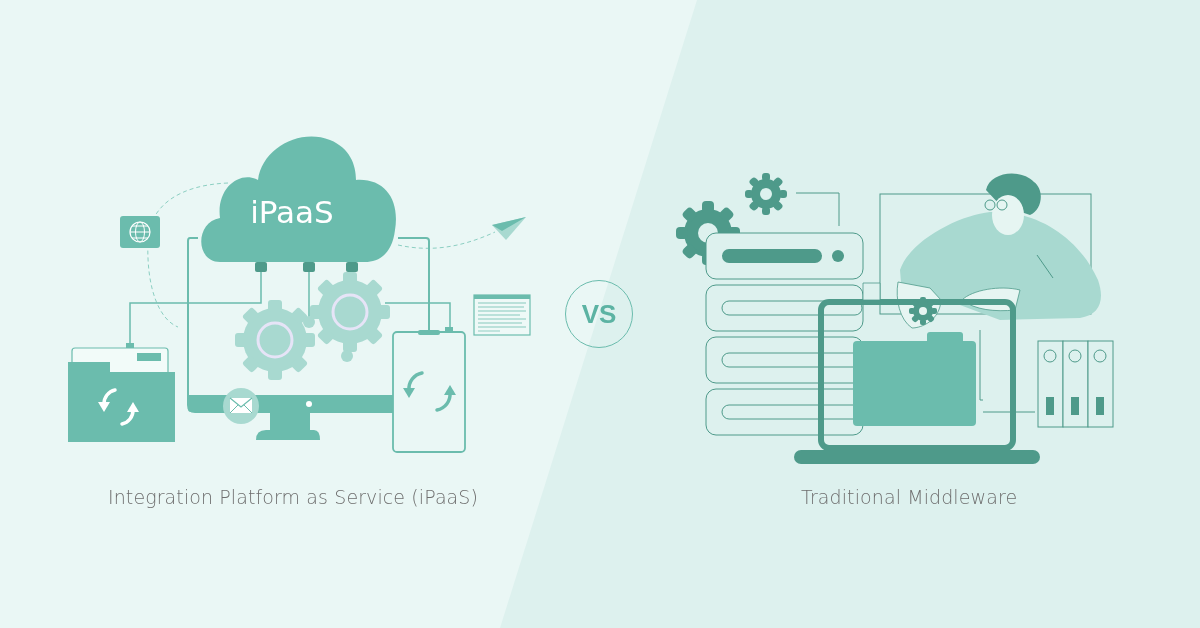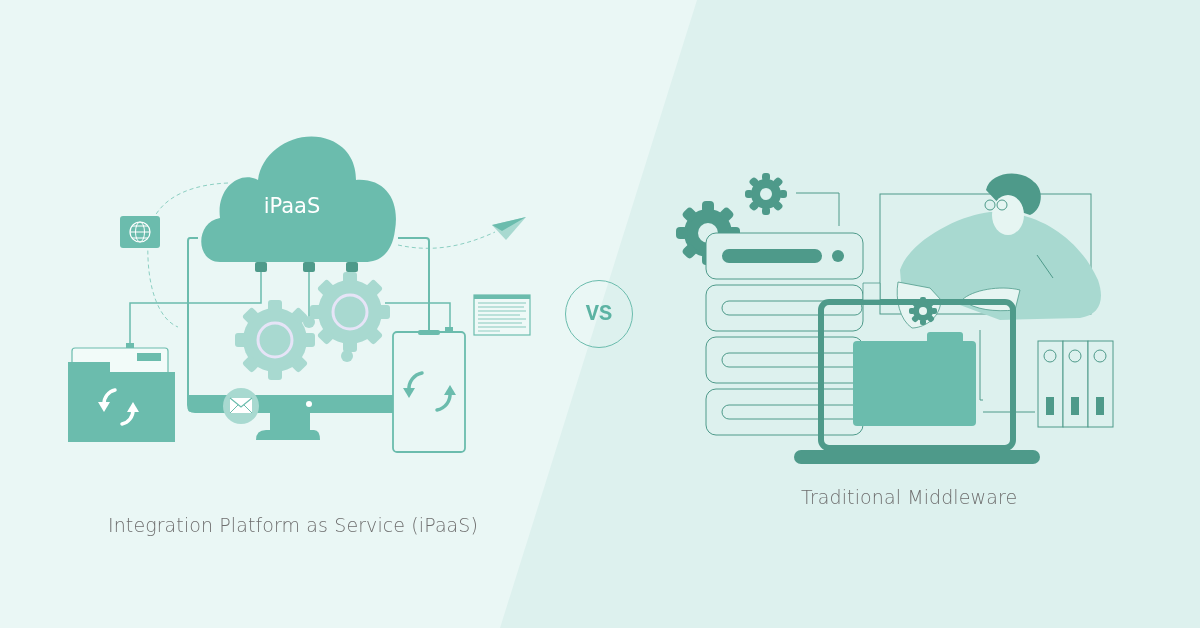--- a/index.html
+++ b/index.html
@@ -1,23 +1,23 @@
 <!DOCTYPE html>
 <html><head>
 <meta charset="utf-8">
 <style>
   html,body{margin:0;padding:0;}
   body{width:1200px;height:628px;overflow:hidden;position:relative;background:#ddf1ee;font-family:"Liberation Sans",sans-serif;}
   .bg{position:absolute;inset:0;}
   .label{position:absolute;top:486px;font-size:19px;color:#6e6e6e;font-family:"DejaVu Sans",sans-serif;font-weight:300;letter-spacing:0.1px;white-space:nowrap;}
-  #left-label{left:108px;margin-top:28px;}
+  #left-label{left:108px;}
   #right-label{left:801px;text-align:center;}
-  .vs{position:absolute;left:565px;top:280px;width:68px;height:68px;border:1.5px solid #6bbcad;border-radius:50%;display:flex;align-items:center;justify-content:center;color:#5cb3a3;font-size:22px;font-weight:bold;font-family:Liberation Mono, monospace;box-sizing:border-box;}
+  .vs{position:absolute;left:565px;top:280px;width:68px;height:68px;border:1.5px solid #6bbcad;border-radius:50%;display:flex;align-items:center;justify-content:center;color:#5cb3a3;font-size:26px;font-weight:bold;font-family:Liberation Sans, sans-serif;box-sizing:border-box;}
   svg{position:absolute;left:0;top:0;}
-  .cloud-text{position:absolute;left:232px;top:194px;width:120px;text-align:center;color:#ffffff;font-size:21px;font-family:"DejaVu Sans",sans-serif;}
+  .cloud-text{position:absolute;left:232px;top:194px;width:120px;text-align:center;color:#ffffff;font-size:31px;font-family:"DejaVu Sans",sans-serif;}
 </style>
 </head>
 <body>
 
 <svg class="bg" width="1200" height="628">
   <rect width="1200" height="628" fill="#ddf1ee"></rect>
   <polygon points="0,0 697,0 500,628 0,628" fill="#eaf7f5"></polygon>
 </svg>
 
 <svg width="1200" height="628">

